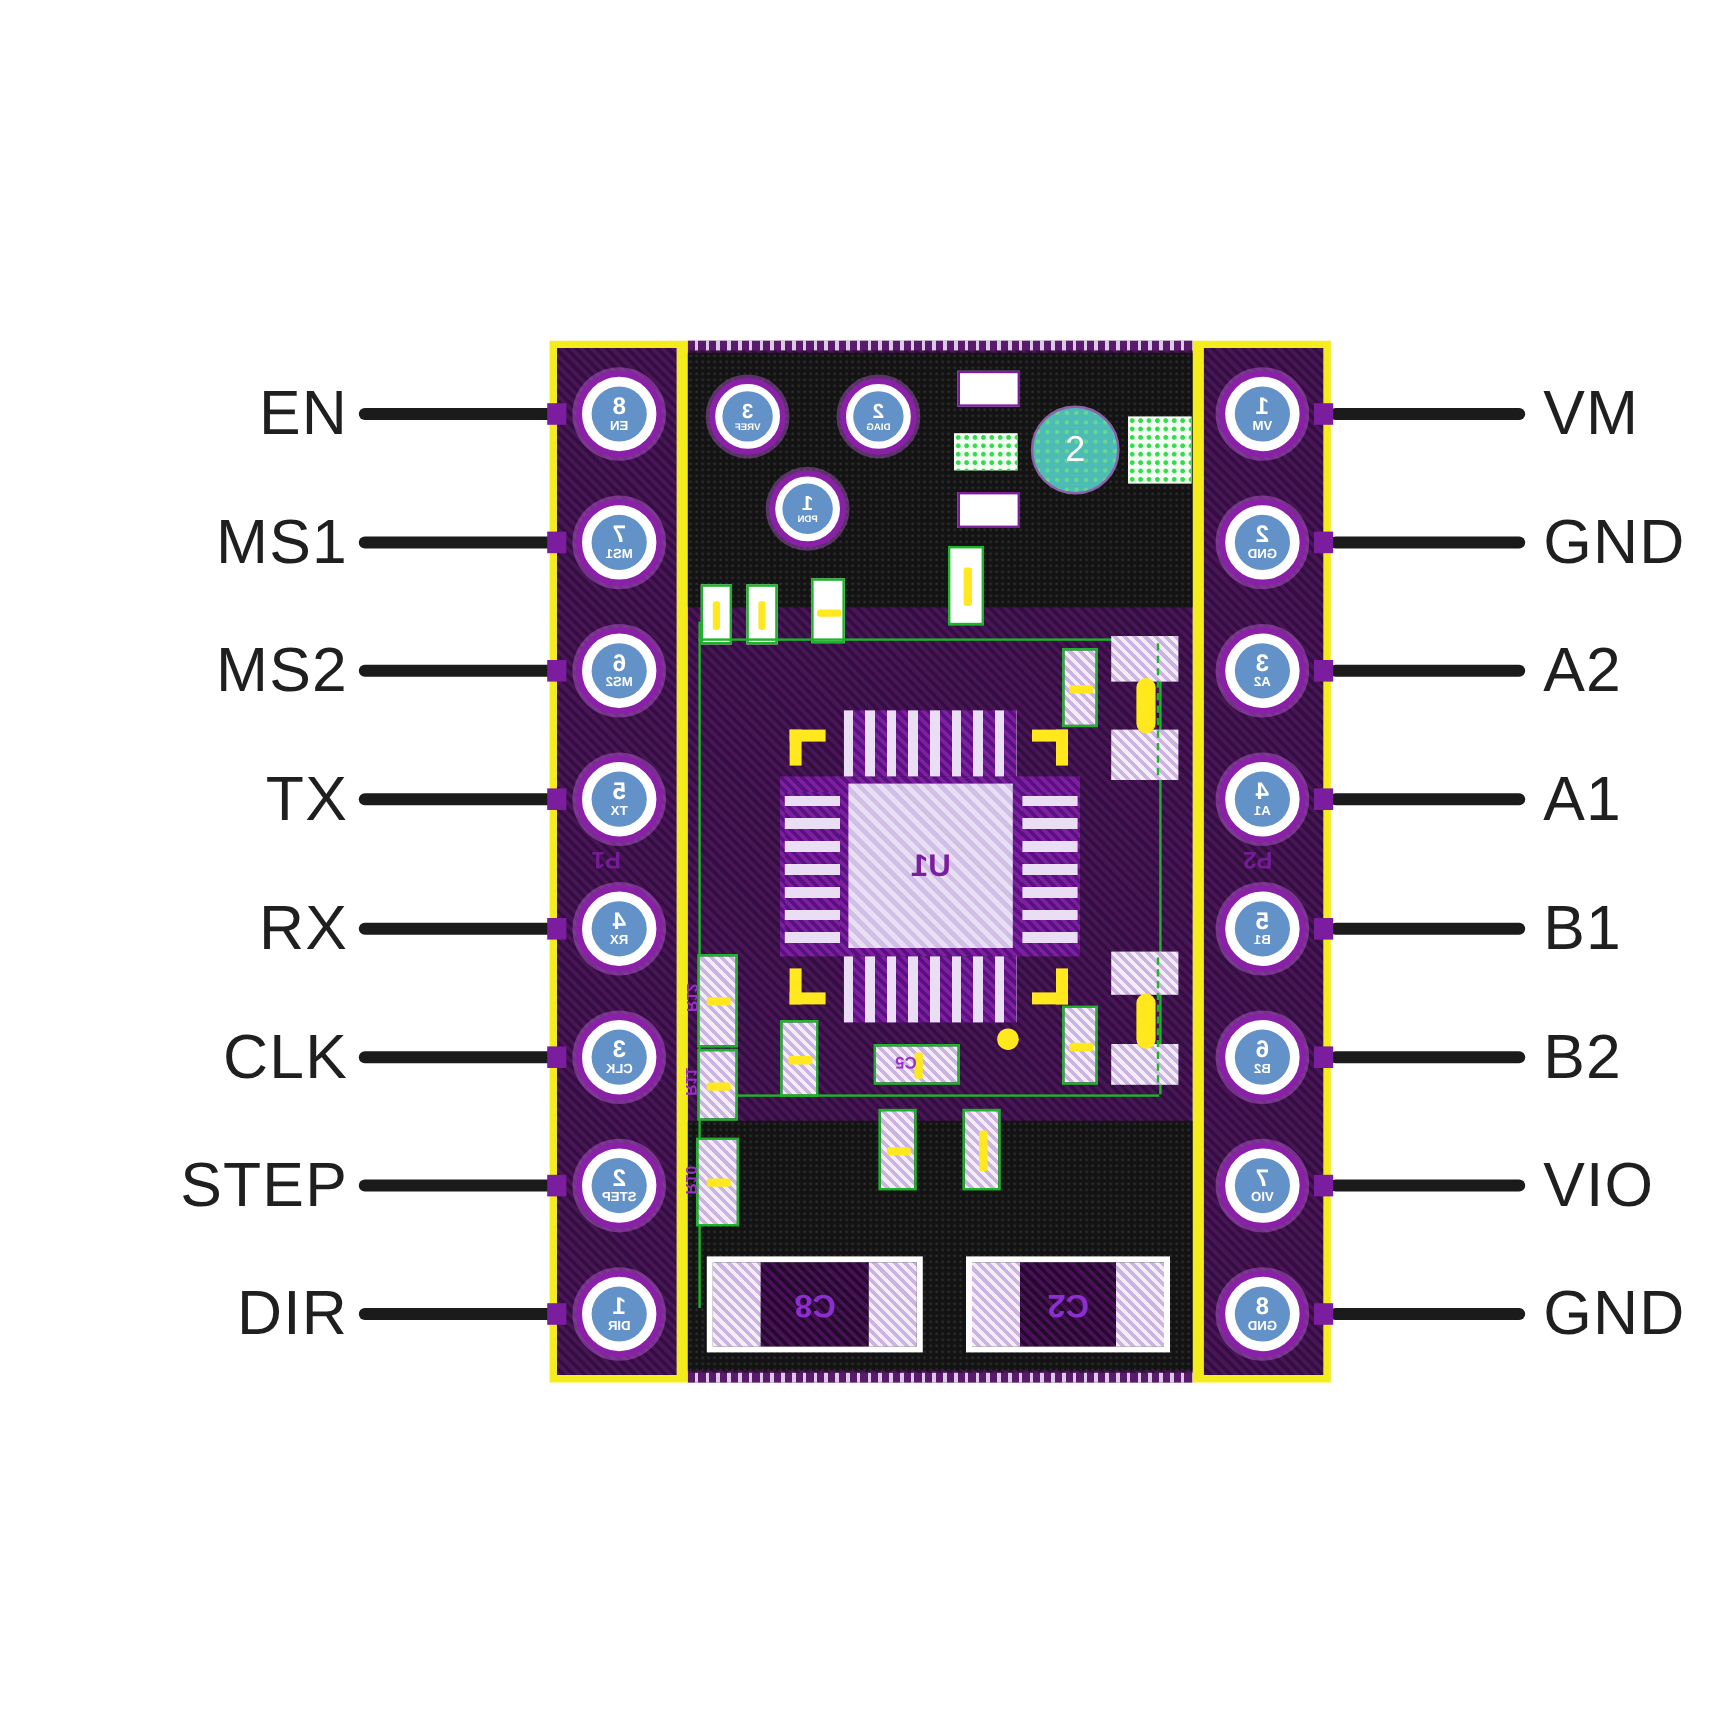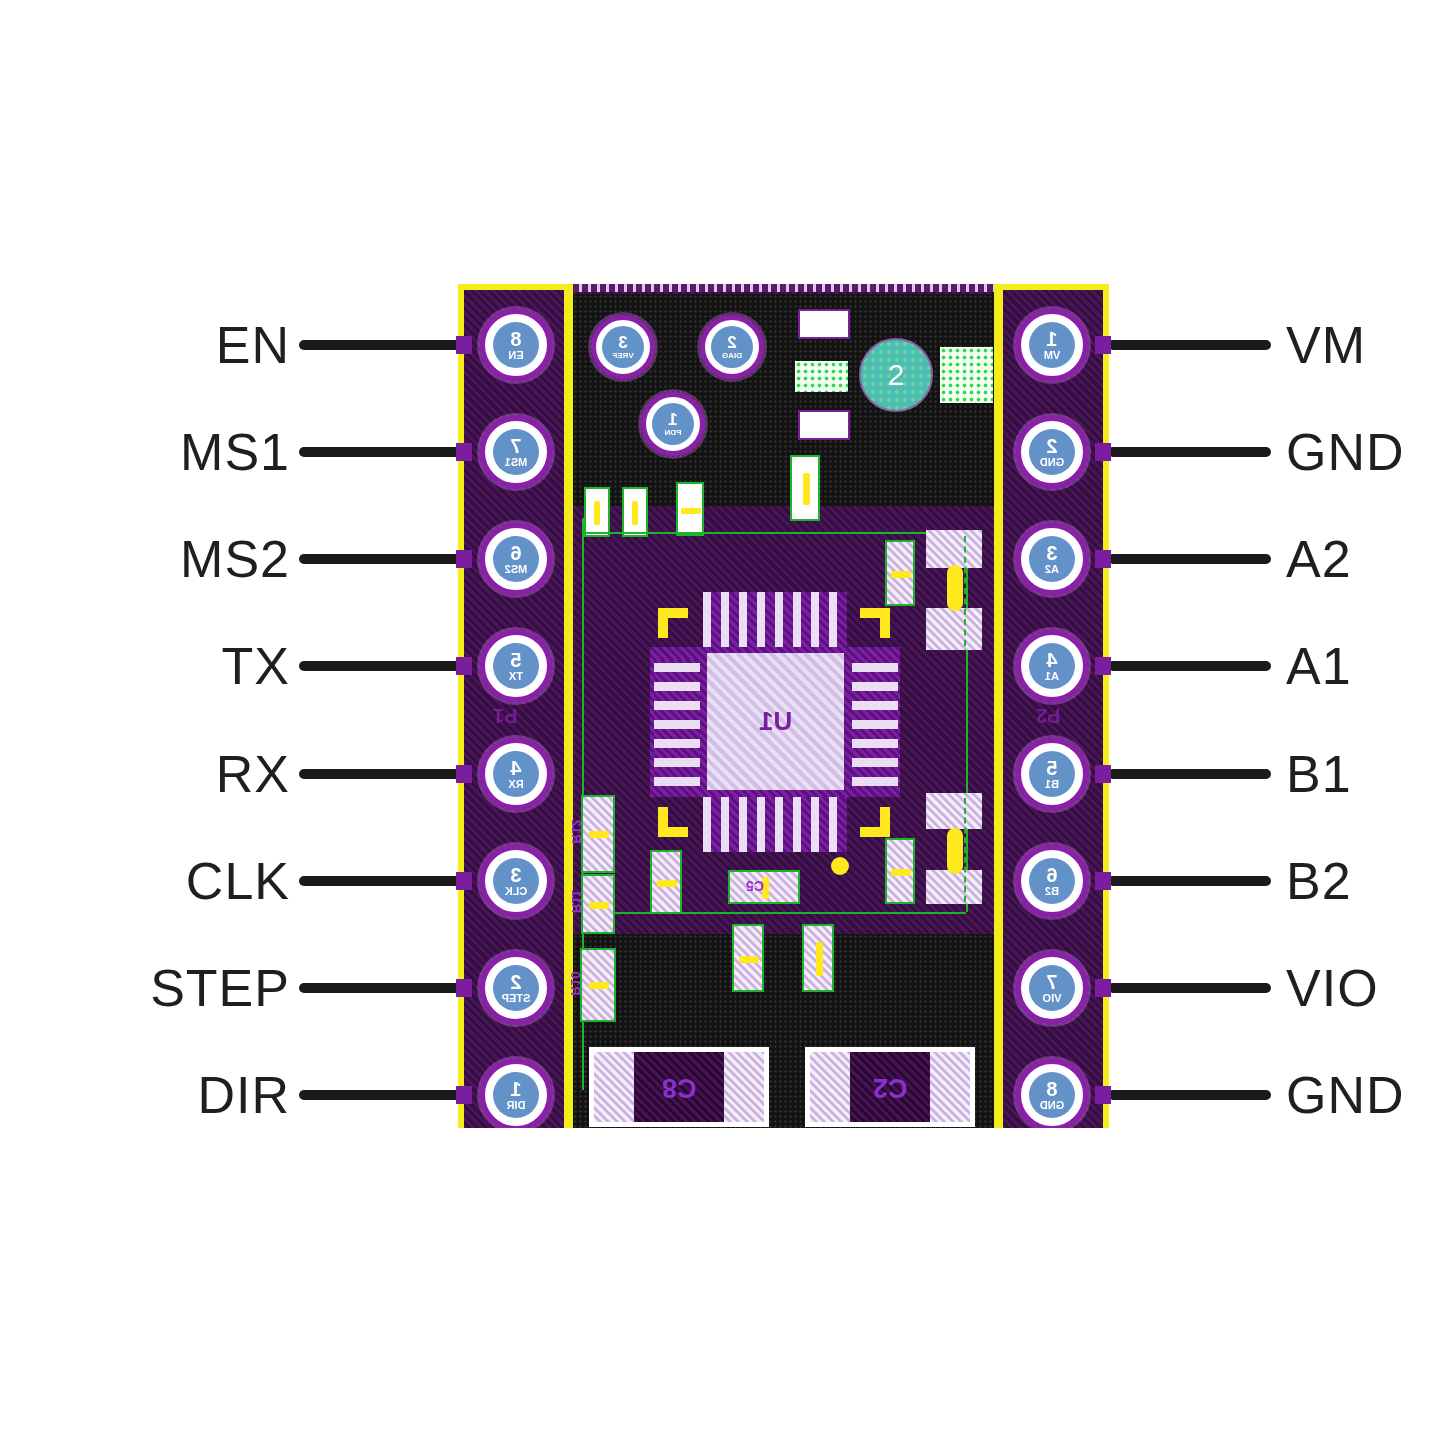--- a/index.html
+++ b/index.html
@@ -1,16 +1,16 @@
 <!DOCTYPE html>
 <html><head>
 <meta charset="utf-8">
 <style>
   html,body{margin:0;padding:0;background:#ffffff;}
-  #canvas{position:relative;width:1445px;height:1128px;background:#ffffff;overflow:hidden;
+  #canvas{position:relative;width:1445px;height:1445px;background:#ffffff;overflow:hidden;
           font-family:"Liberation Sans", sans-serif;}
   
   .lbl{position:absolute;height:62px;line-height:62px;font-size:52px;font-weight:500;
        color:#1f1f1f;letter-spacing:1px;white-space:nowrap;}
   .lbl.left{left:40px;width:250px;text-align:right;}
   .lbl.right{left:1286px;width:240px;text-align:left;}
   .wire{position:absolute;height:10px;background:#1b1b1b;border-radius:5px;}
   .wire.left{left:299px;width:163px;}
   .wire.right{left:1108px;width:163px;}
   

